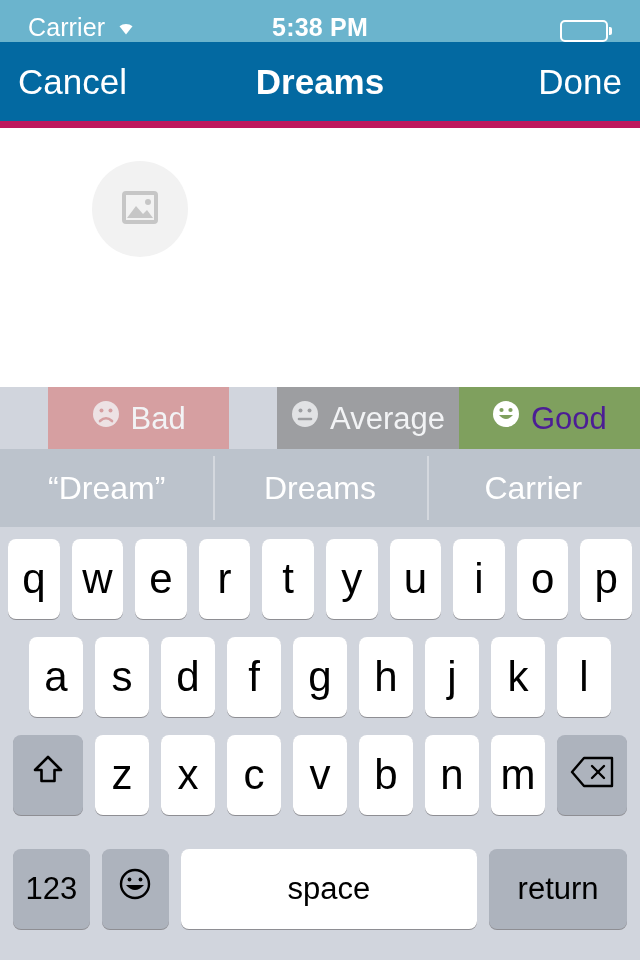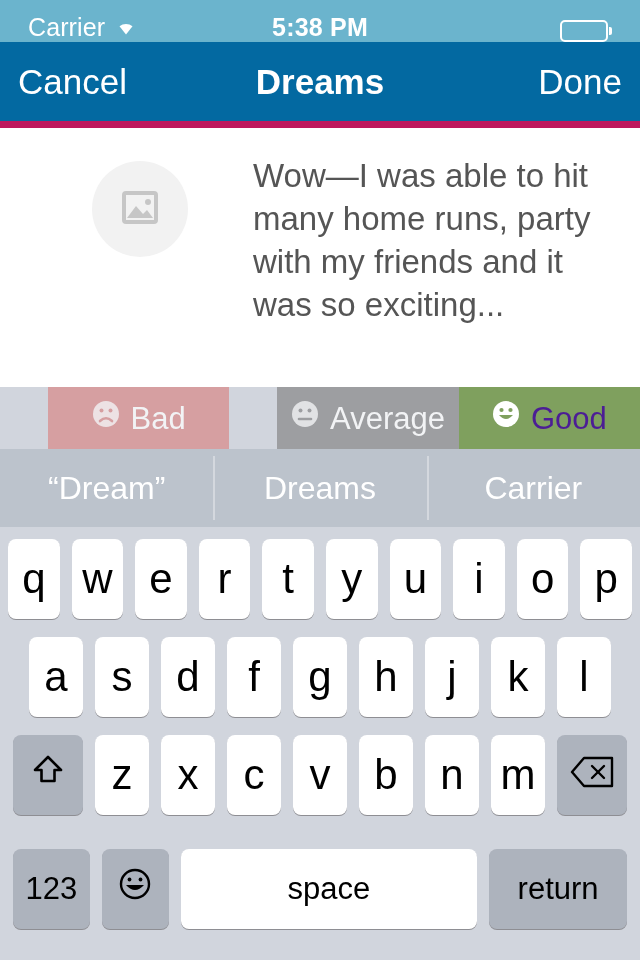--- a/index.html
+++ b/index.html
@@ -264,21 +264,20 @@
   <div class="entry-area">
     <div class="avatar">
       <span>
         <svg width="36" height="33" viewBox="0 0 36 33">
           <rect x="2" y="2" width="32" height="29" rx="2" fill="none" stroke="#c6c6c6" stroke-width="4"></rect>
           <circle cx="26" cy="11" r="3" fill="#c6c6c6"></circle>
           <path d="M5 27 L14 15 L21 23 L25 19 L31 27 Z" fill="#c6c6c6"></path>
         </svg>
       </span>
     </div>
-    <div class="entry-text">Wow—I was able to hit many home runs, party with my friends and it was so exciting...</div>
   </div>
 
   <div class="rating-bar">
     <div class="rating-seg unselected" style="background:#d98b8b">
       <span>
         <svg width="28" height="28" viewBox="0 0 28 28">
           <circle cx="14" cy="14" r="13" fill="#ffffff" opacity="0.8"></circle>
           <circle cx="9.5" cy="10.5" r="2" fill="#d98b8b"></circle>
           <circle cx="18.5" cy="10.5" r="2" fill="#d98b8b"></circle>
           <path d="M8 21 Q14 15.5 20 21" stroke="#d98b8b" stroke-width="2.6" fill="none" stroke-linecap="round"></path>

